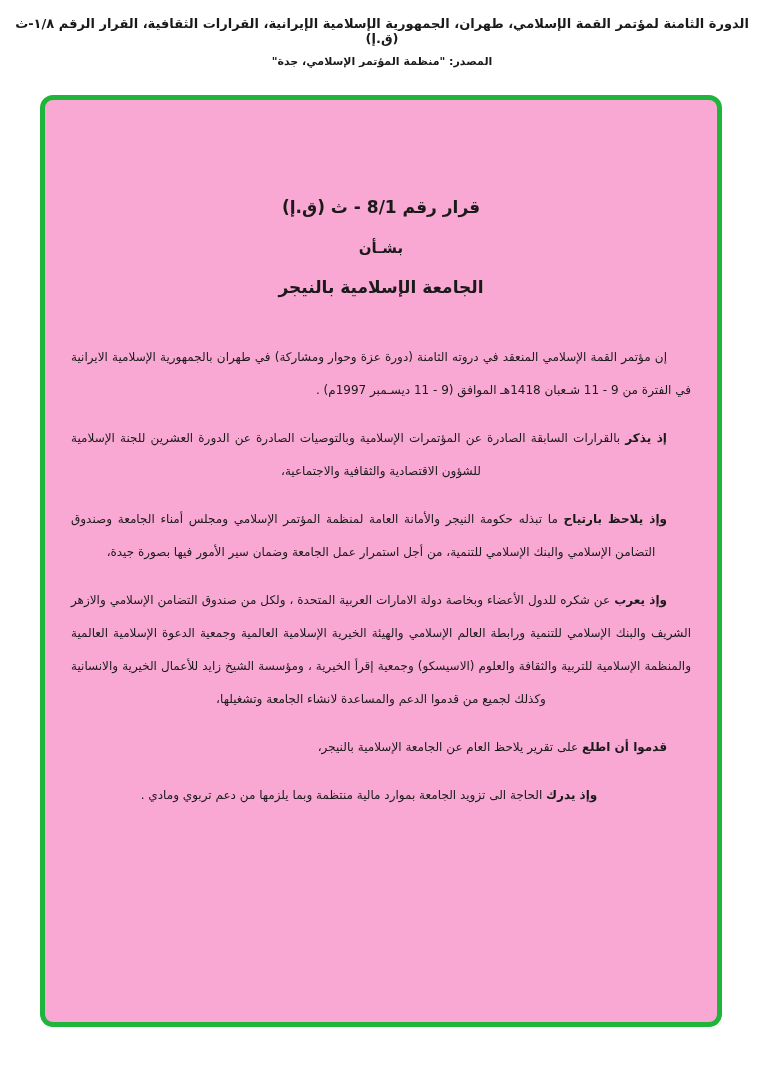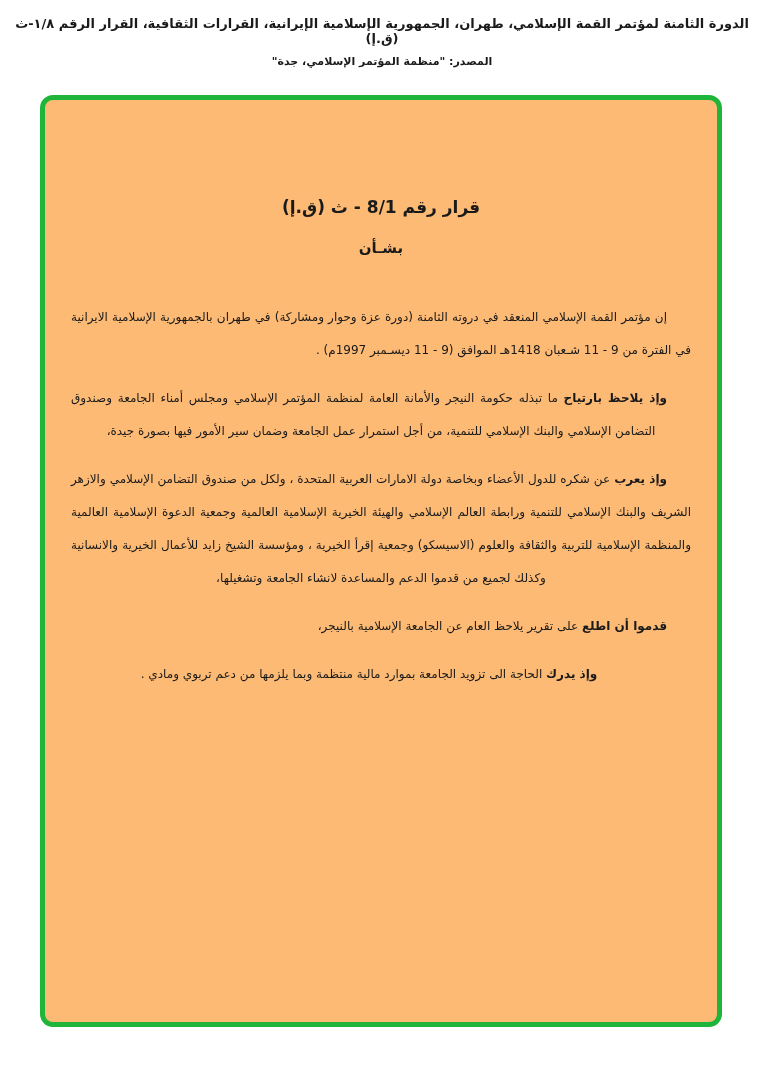--- a/index.html
+++ b/index.html
@@ -34,21 +34,21 @@
     margin-top: 9px;
   }
   .doc-frame {
     position: absolute;
     left: 40px;
     top: 95px;
     width: 672px;
     height: 922px;
     border: 5px solid #1eb53a;
     border-radius: 13px;
-    background: #fdba74;
+    background: #f9a8d4;
     box-sizing: content-box;
   }
   .doc-inner {
     direction: rtl;
     padding: 0 26px;
   }
   .doc-title {
     margin-top: 97px;
     text-align: center;
     font-weight: bold;
@@ -94,28 +94,32 @@
   <div class="line1">الدورة الثامنة لمؤتمر القمة الإسلامي، طهران، الجمهورية الإسلامية الإيرانية، القرارات الثقافية، القرار الرقم ١/٨-ث (ق.إ)</div>
   <div class="line2">المصدر:  "منظمة المؤتمر الإسلامي، جدة"</div>
 </div>
 
 <div class="doc-frame" style="border-color: rgb(30, 181, 58);">
   <div class="doc-inner">
 
     <div class="doc-title">
       <div class="t1">قرار رقم 8/1 - ث (ق.إ)</div>
       <div class="t2">بشـأن</div>
+      <div class="t3">الجامعة الإسلامية بالنيجر</div>
     </div>
 
     <div class="doc-body">
 
       <p class="gap-lg">
         <b></b><span>إن مؤتمر القمة الإسلامي المنعقد في دروته الثامنة (دورة عزة وحوار ومشاركة) في طهران بالجمهورية الإسلامية الايرانية في الفترة من 9 - 11 شـعبان 1418هـ الموافق (9 - 11 ديسـمبر 1997م) .</span>
       </p>
 
+      <p class="last-center gap-xl">
+        <b>إذ يذكر</b><span> بالقرارات السابقة الصادرة عن المؤتمرات الإسلامية وبالتوصيات الصادرة عن الدورة العشرين للجنة الإسلامية للشؤون الاقتصادية والثقافية والاجتماعية،</span>
+      </p>
 
       <p class="last-center gap-xl">
         <b>وإذ يلاحظ بارتياح</b><span> ما تبذله حكومة النيجر والأمانة العامة لمنظمة المؤتمر الإسلامي ومجلس أمناء الجامعة وصندوق التضامن الإسلامي والبنك الإسلامي للتنمية، من أجل استمرار عمل الجامعة وضمان سير الأمور فيها بصورة جيدة،</span>
       </p>
 
       <p class="last-center gap-xl">
         <b>وإذ يعرب</b><span> عن شكره للدول الأعضاء وبخاصة دولة الامارات العربية المتحدة ، ولكل من صندوق التضامن الإسلامي والازهر الشريف والبنك الإسلامي للتنمية ورابطة العالم الإسلامي والهيئة الخيرية الإسلامية العالمية وجمعية الدعوة الإسلامية العالمية والمنظمة الإسلامية للتربية والثقافة والعلوم (الاسيسكو) وجمعية إقرأ الخيرية ، ومؤسسة الشيخ زايد للأعمال الخيرية والانسانية وكذلك لجميع من قدموا الدعم والمساعدة لانشاء الجامعة وتشغيلها،</span>
       </p>
 
       <p class="gap-xl">

